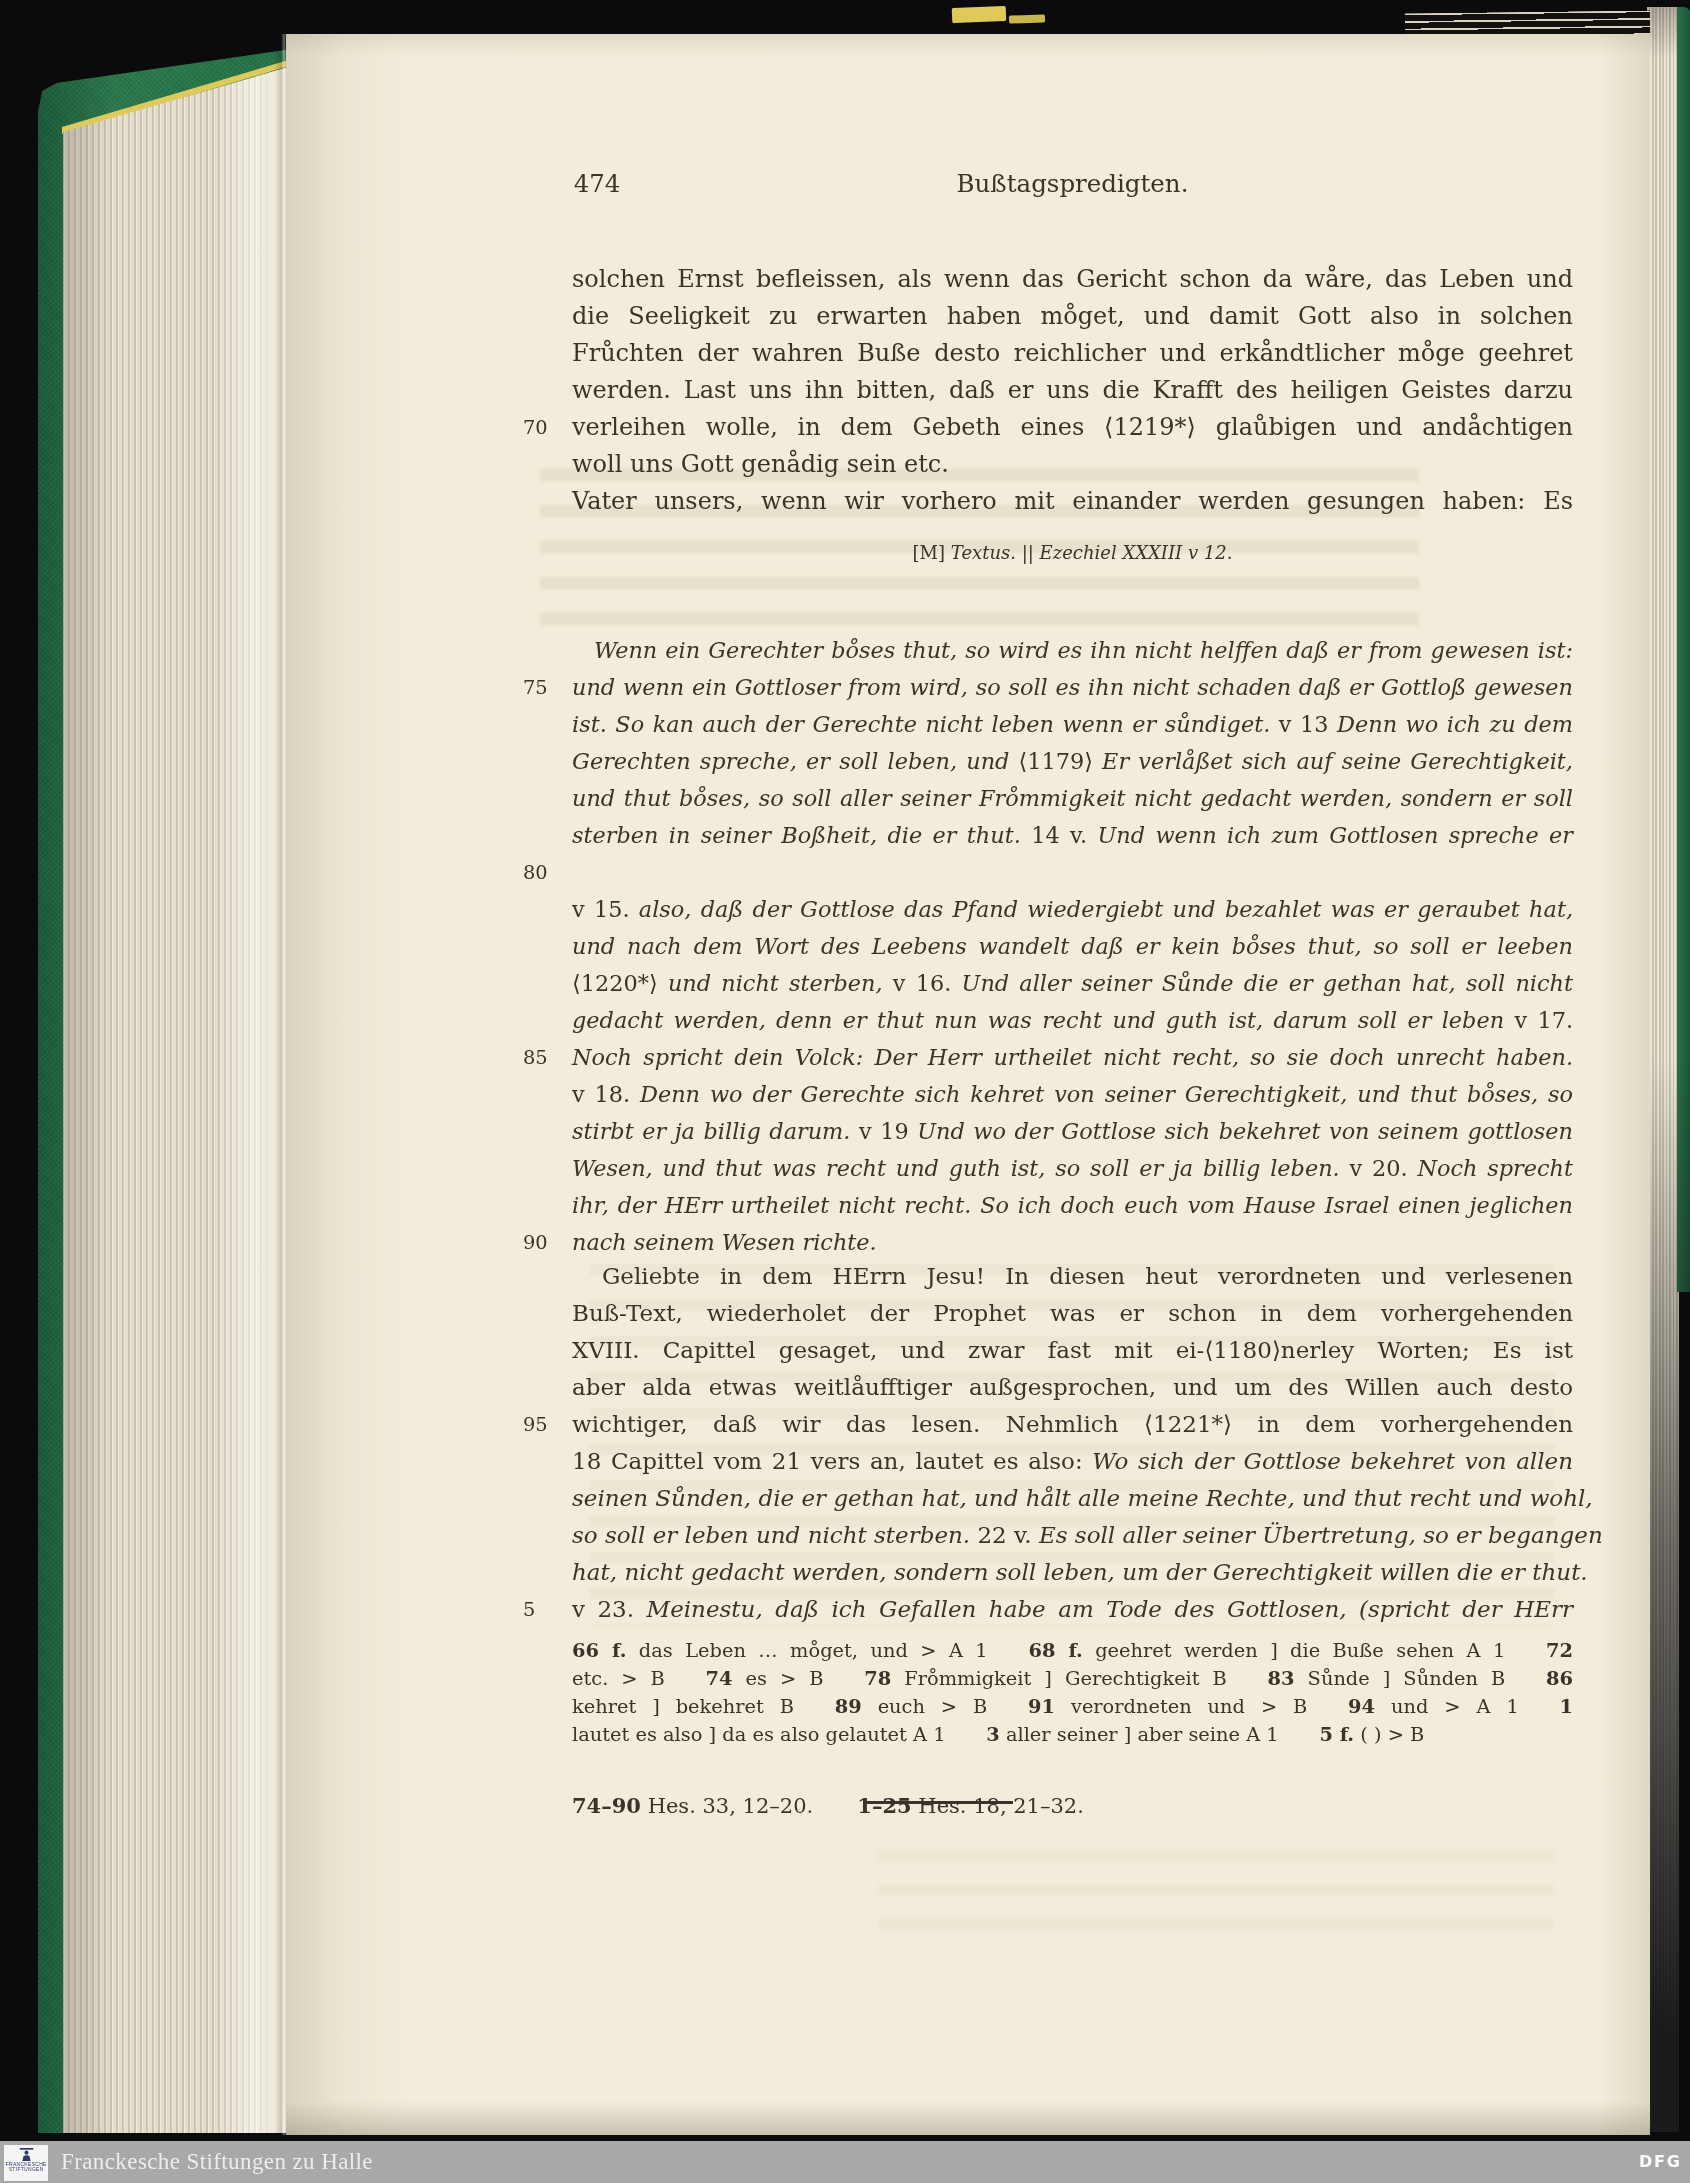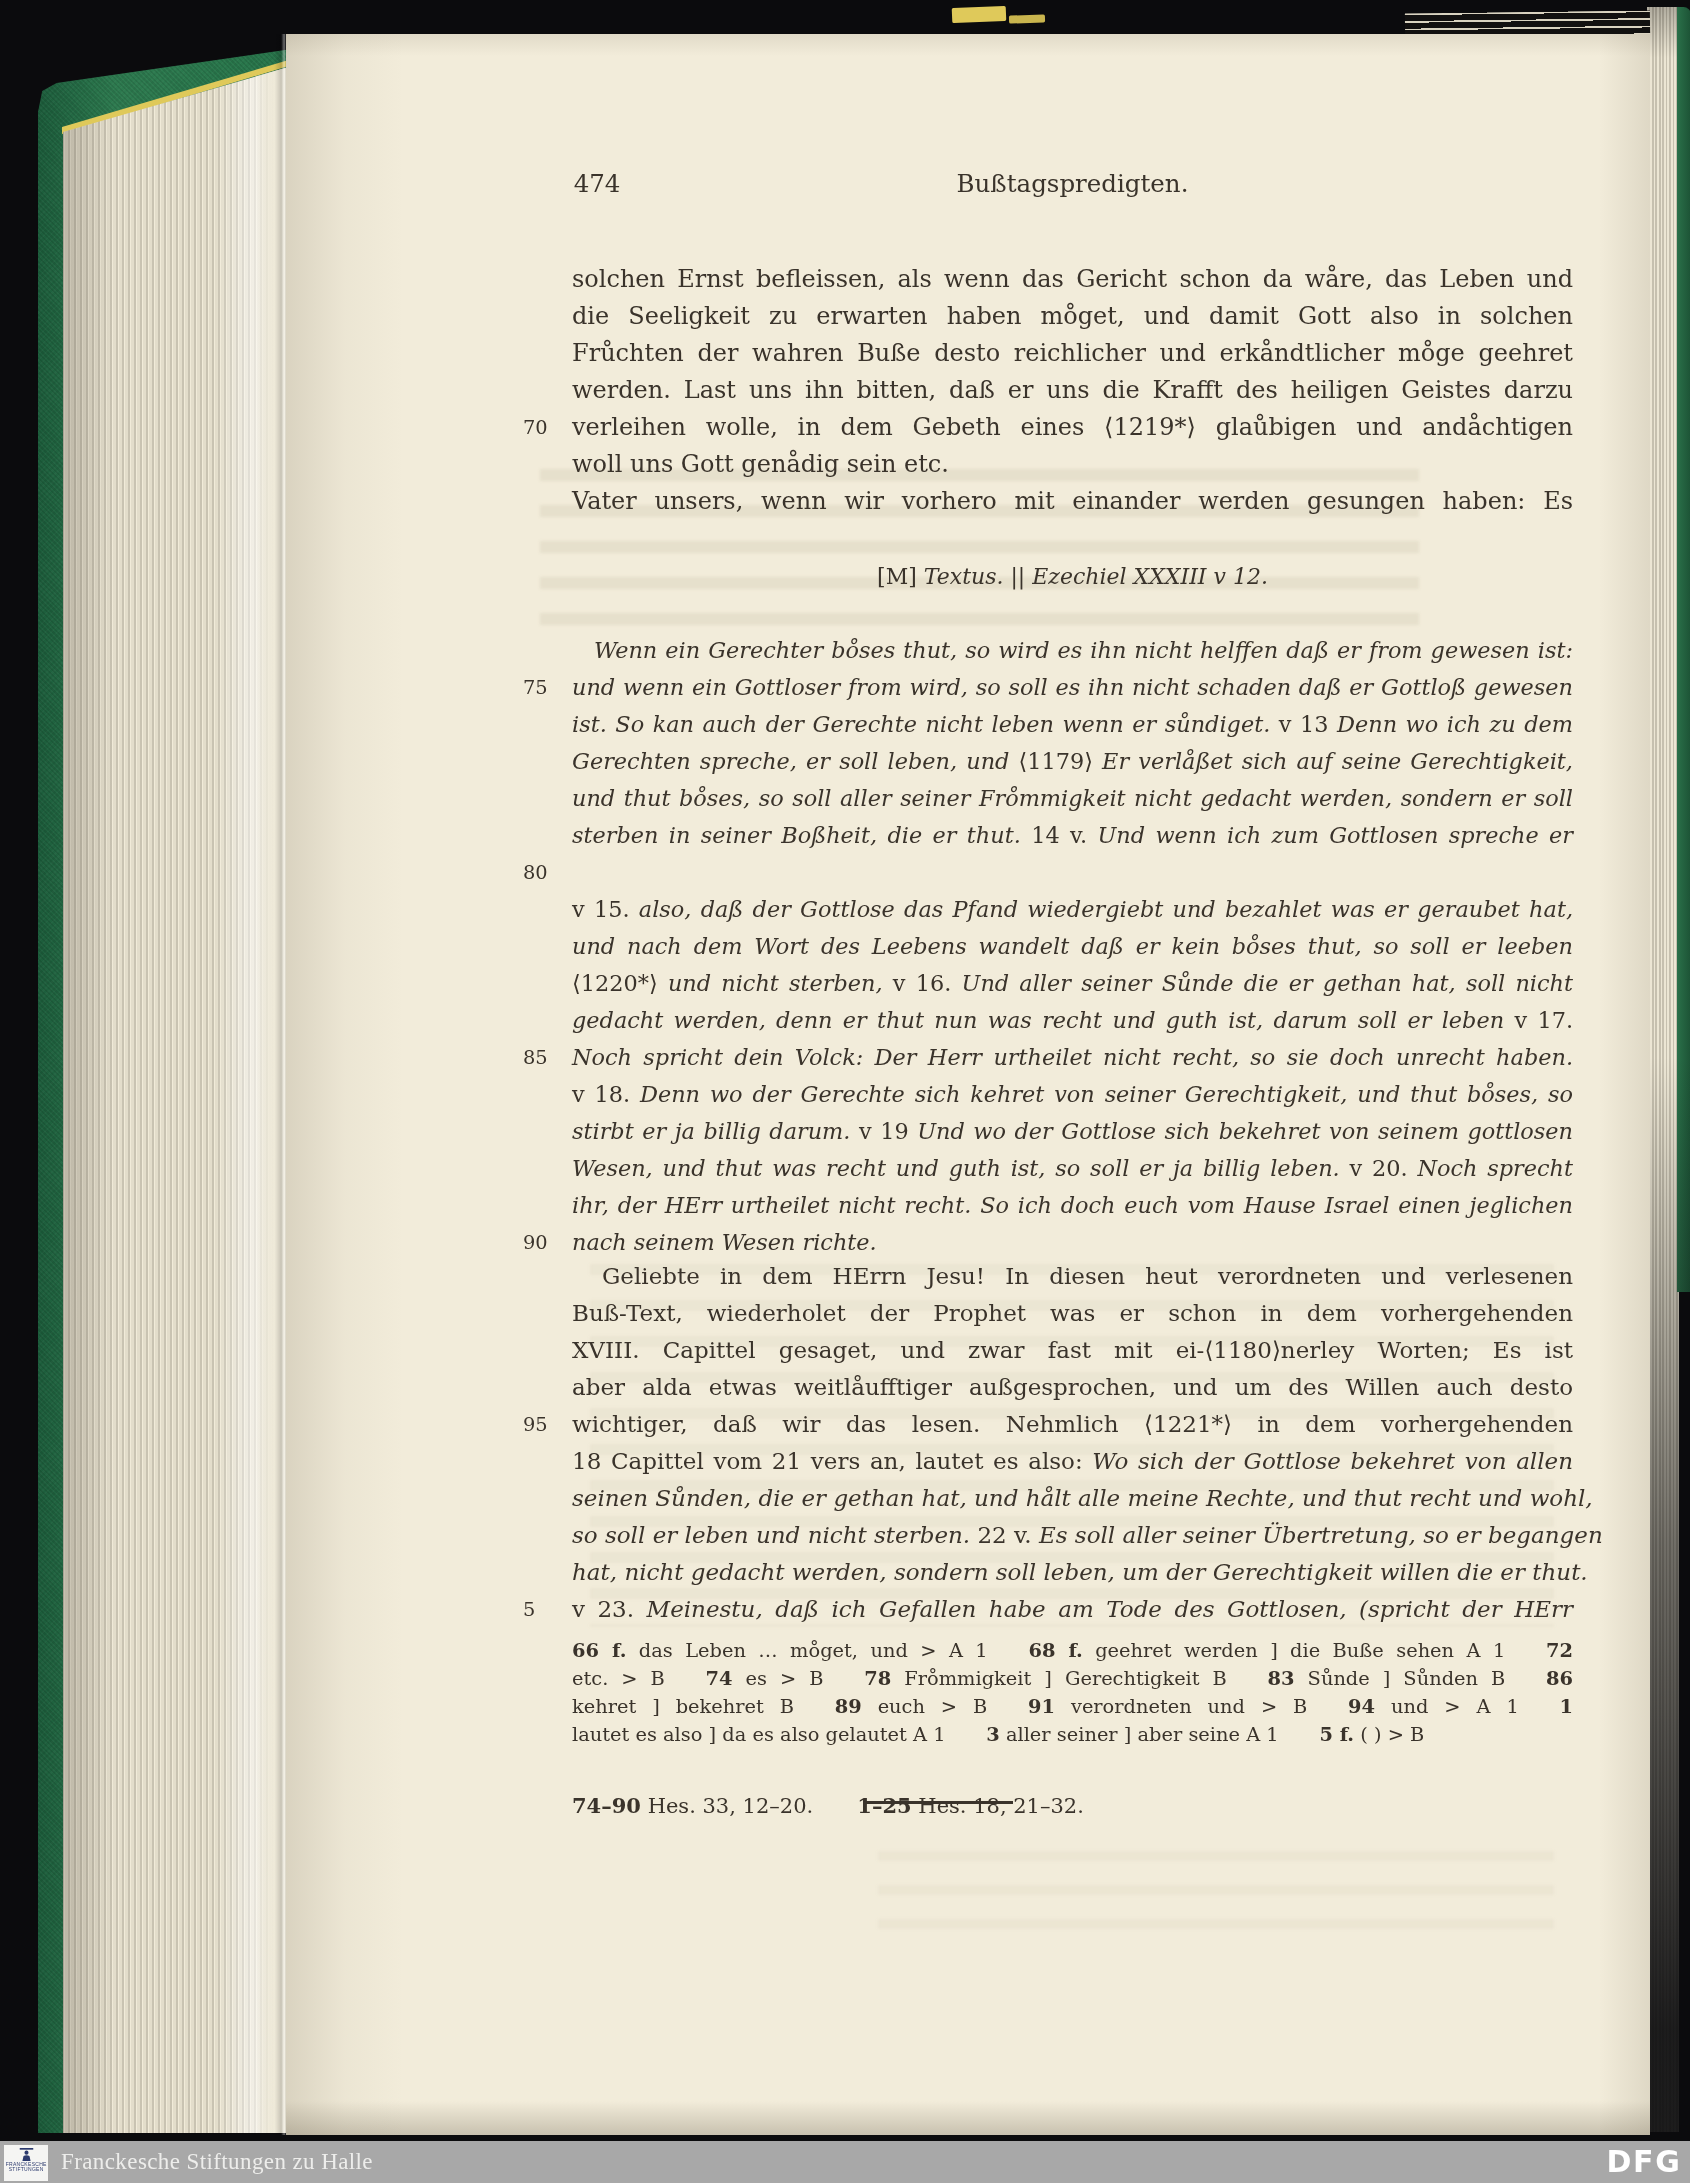--- a/index.html
+++ b/index.html
@@ -76,21 +76,21 @@
     background:repeating-linear-gradient(180deg,rgba(128,118,82,.055) 0 11px,transparent 11px 36px);}
   .ghost.g3{left:592px;top:1817px;width:676px;height:101px;
     background:repeating-linear-gradient(180deg,rgba(128,118,82,.05) 0 10px,transparent 10px 34px);}
 
   
   .col{position:absolute;left:286px;width:1001px;}
   .pagehead{top:135px;height:34px;font-size:24.5px;}
   .pagehead .pno{position:absolute;left:1.7px;top:0;}
   .pagehead .rh{display:block;text-align:center;}
   .para1{top:227px;font-size:24px;}
-  .heading{top:524px;font-size:22px;}
+  .heading{top:500px;font-size:18px;}
   .quote{top:598px;font-size:22.4px;}
   .para2{top:1224px;font-size:23px;}
   .apparatus{top:1603px;font-size:19.4px;}
   .apparatus .line{height:28px;line-height:28px;}
   .rule{position:absolute;left:577px;top:1767px;width:150px;height:2.5px;background:var(--ink,#3a332b);}
   .refs{top:1755px;font-size:21px;}
   .refs .line{height:34px;line-height:34px;}
 
   .line{
     position:relative;height:37px;line-height:37px;white-space:nowrap;
@@ -123,21 +123,21 @@
     color:var(--logoBlue,#2c3a6e);font-family:"Liberation Sans","DejaVu Sans",sans-serif;
     font-size:5px;line-height:5.5px;letter-spacing:0.3px;text-align:center;margin-top:0.8px;
   }
   .library-name{
     position:absolute;left:61px;top:0;height:42px;line-height:42px;
     color:#ededeb;font-size:23px;letter-spacing:0.4px;
   }
   .dfg{
     position:absolute;right:8.5px;top:0;height:42px;line-height:42px;
     color:#ffffff;font-family:"DejaVu Sans","Liberation Sans",sans-serif;
-    font-weight:bold;font-size:30px;letter-spacing:1.7px;
+    font-weight:bold;font-size:16px;letter-spacing:1.7px;
   }
 </style>
 </head>
 <body>
 
 <div class="cover-left">
     <div class="grain"></div>
   </div>
 <div class="gilt-left"></div>
 <div class="stack-left">

